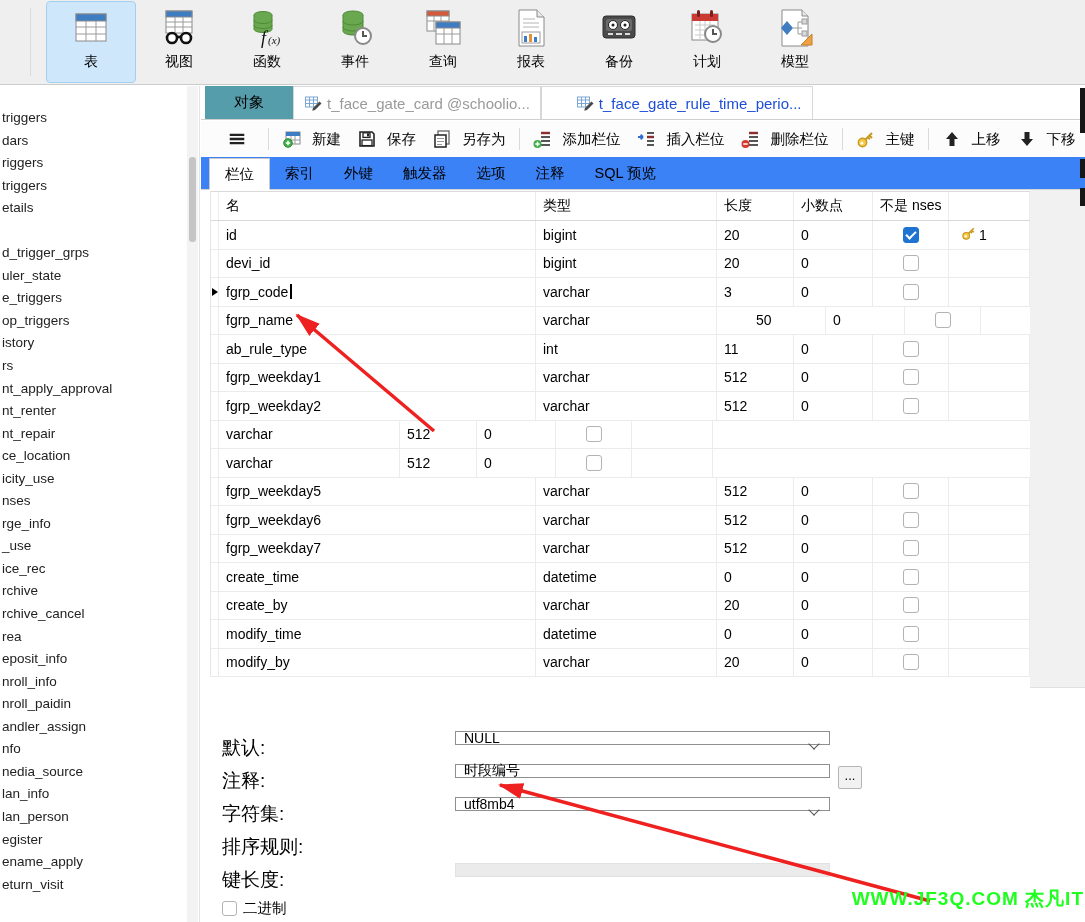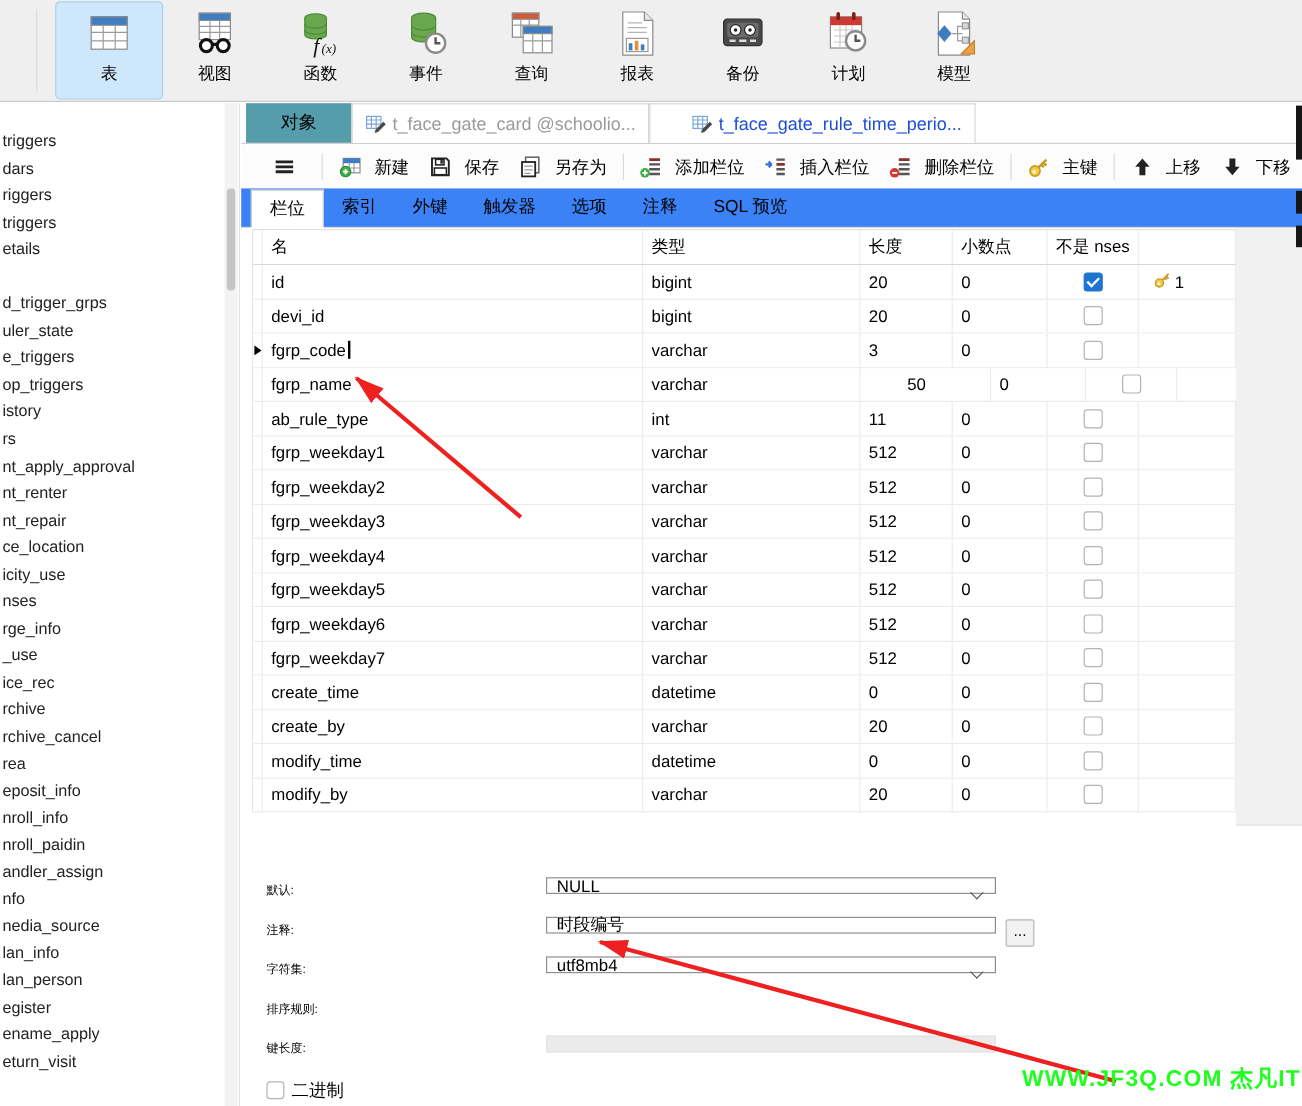--- a/index.html
+++ b/index.html
@@ -48,21 +48,21 @@
   .caret{display:inline-block;width:1.5px;height:15px;background:#000;margin-left:2px;}
   .cb{width:16px;height:16px;box-sizing:border-box;border:1px solid #b3b3b3;border-radius:3px;background:#fff;}
   .cb.checked{background:#1f74d2;border-color:#1f74d2;}
   .cb.checked::after{content:"";display:block;width:8px;height:4px;border-left:2px solid #fff;border-bottom:2px solid #fff;transform:rotate(-45deg);margin:3px auto 0;}
   .keywrap{display:flex;align-items:center;gap:2px;padding-left:12px;}
   .keywrap svg{width:16px;height:16px;}
   .gray-filler{position:absolute;left:1030px;top:190px;width:55px;height:498px;background:#f1f1f1;border-bottom:1px solid #e0e0e0;box-sizing:border-box;}
   
   .form{position:absolute;left:210px;top:731px;width:680px;}
   .frow{position:relative;height:33px;}
-  .flabel{position:absolute;left:12px;top:4px;font-size:10px;}
+  .flabel{position:absolute;left:12px;top:4px;font-size:19px;}
   .fctrl{position:absolute;left:245px;top:0;width:375px;height:14px;box-sizing:border-box;border:1px solid #8f8f8f;background:#fff;font-size:14px;display:flex;align-items:center;padding:0 8px;}
   .fctrl.disabled{background:#ebebeb;border-color:#e2e2e2;}
   .chev{position:absolute;right:11px;top:8px;width:7px;height:7px;border-left:1.6px solid #555;border-bottom:1.6px solid #555;transform:rotate(-45deg);}
   .dots-btn{position:absolute;left:628px;top:2px;width:24px;height:23px;box-sizing:border-box;border:1px solid #b5b5b5;background:#f2f2f2;border-radius:2px;text-align:center;line-height:18px;font-size:13px;}
   .fcheck{position:absolute;left:12px;top:3px;display:flex;align-items:center;gap:6px;font-size:14.5px;}
   .fcheck .cb{width:15px;height:15px;}
   
   .arrows{position:absolute;left:0;top:0;z-index:50;pointer-events:none;}
   .watermark{position:absolute;right:1px;top:886px;z-index:60;font-size:19px;font-weight:bold;letter-spacing:1px;white-space:nowrap;}
   .sliver{position:absolute;left:1080px;width:5px;background:#161616;z-index:70;}
@@ -482,36 +482,30 @@
       <div class="gcell" style="width: 181px;">varchar</div>
       <div class="gcell" style="width: 77px;">512</div>
       <div class="gcell" style="width: 79px;">0</div>
       <div class="gcell center" style="width: 76px;">
         <span class="cb"></span>
       </div>
       <div class="gcell" style="width: 81px; padding: 0px;"></div>
     </div>
     <div class="grow">
       <div class="gcell marker" style="width: 8px;"></div>
-      <div class="gcell" style="width: 317px;">
-        <span>fgrp_weekday3</span>
-      </div>
       <div class="gcell" style="width: 181px;">varchar</div>
       <div class="gcell" style="width: 77px;">512</div>
       <div class="gcell" style="width: 79px;">0</div>
       <div class="gcell center" style="width: 76px;">
         <span class="cb"></span>
       </div>
       <div class="gcell" style="width: 81px; padding: 0px;"></div>
     </div>
     <div class="grow">
       <div class="gcell marker" style="width: 8px;"></div>
-      <div class="gcell" style="width: 317px;">
-        <span>fgrp_weekday4</span>
-      </div>
       <div class="gcell" style="width: 181px;">varchar</div>
       <div class="gcell" style="width: 77px;">512</div>
       <div class="gcell" style="width: 79px;">0</div>
       <div class="gcell center" style="width: 76px;">
         <span class="cb"></span>
       </div>
       <div class="gcell" style="width: 81px; padding: 0px;"></div>
     </div>
     <div class="grow">
       <div class="gcell marker" style="width: 8px;"></div>

